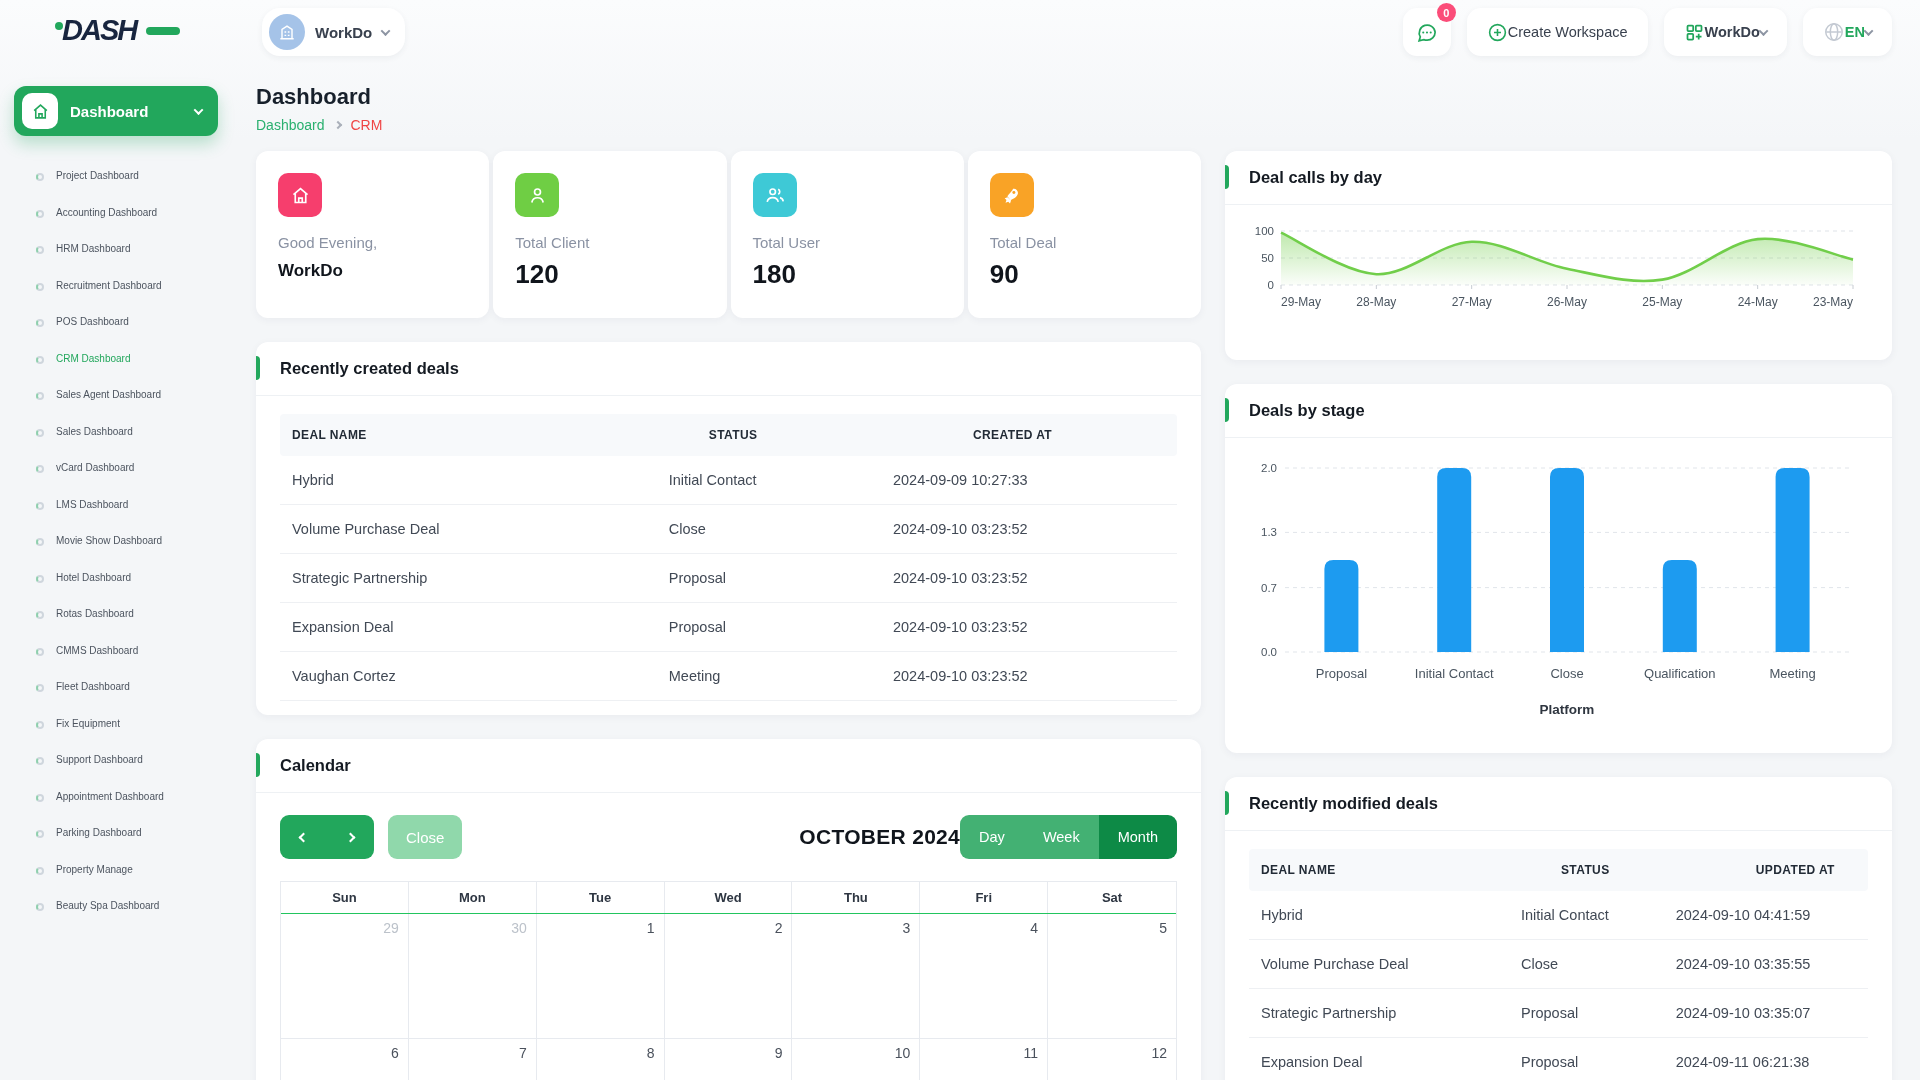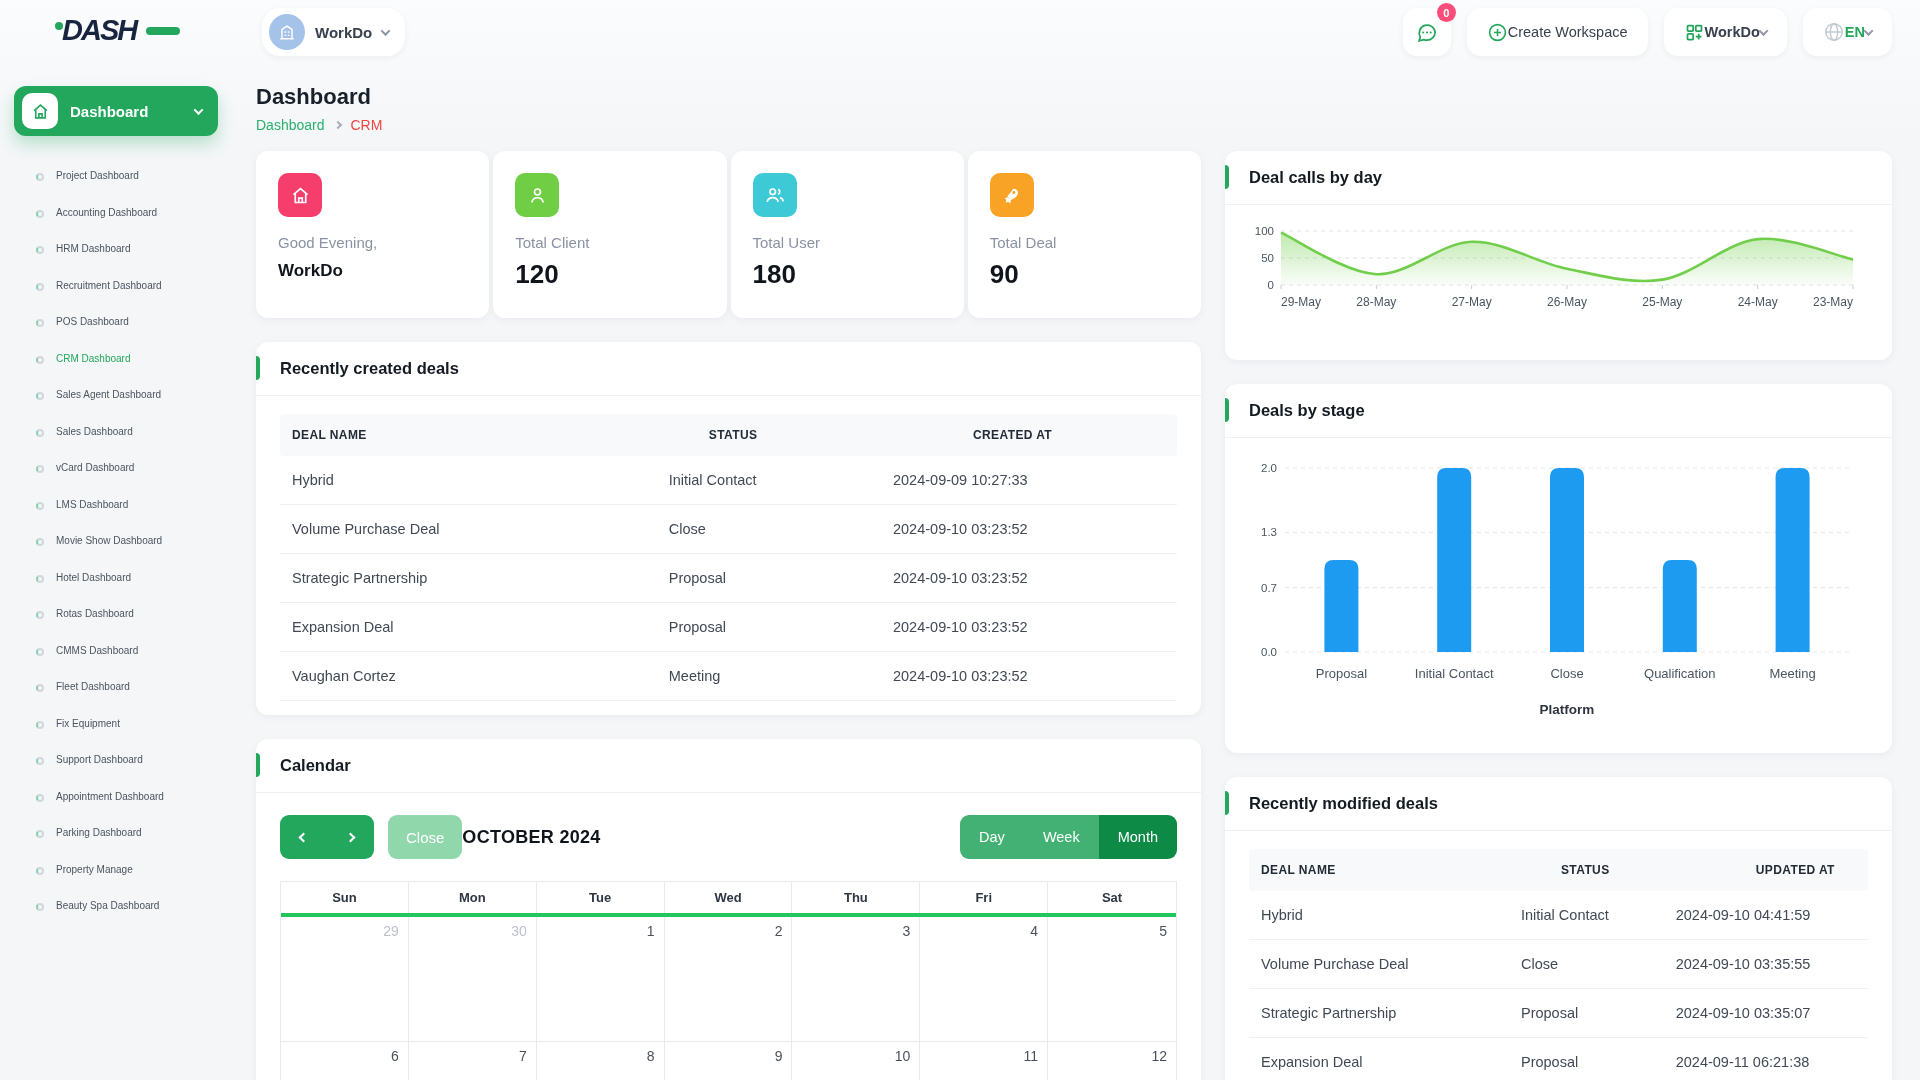--- a/index.html
+++ b/index.html
@@ -67,26 +67,26 @@
   .chart-wrap { padding:14px 20px 25px; }
   svg text { font-family:"Liberation Sans", sans-serif; }
   
   .cal-toolbar { display:flex; align-items:center; padding:22px 24px 6px; }
   .cal-nav { display:flex; background:#22a75c; border-radius:9px; overflow:hidden; }
   .cal-nav .nbtn { width:47px; height:44px; display:flex; align-items:center; justify-content:center; cursor:pointer; }
   .cal-nav .chev { border-color:#fff; }
   .chev.left { transform:rotate(135deg); }
   .chev.right { transform:rotate(-45deg); }
   .btn-today { margin-left:14px; height:44px; padding:0 18px; background:#90d8ab; color:#fff; font-size:15px; border:none; border-radius:9px; display:flex; align-items:center; cursor:default; }
-  .cal-title { flex:1; text-align:left; font-size:18px; font-weight:700; color:#10151c; letter-spacing:.3px; }
+  .cal-title { flex:1; text-align:right; font-size:21px; font-weight:700; color:#10151c; letter-spacing:.3px; }
   .cal-views { display:flex; border-radius:9px; overflow:hidden; }
   .vbtn { height:44px; padding:0 19px; display:flex; align-items:center; color:#fff; font-size:14.5px; background:#43b173; cursor:pointer; }
   .vbtn.active { background:#0d8a46; }
   .cal-grid { margin:16px 24px 0; border:1px solid #e7eaef; border-bottom:none; }
-  .cal-dowrow { display:grid; grid-template-columns:repeat(7,1fr); border-bottom:4px solid #22c55e; }
+  .cal-dowrow { display:grid; grid-template-columns:repeat(7,1fr); border-bottom:1px solid #22c55e; }
   .cal-dow { text-align:center; font-size:13px; font-weight:700; color:#2e3642; padding:8px 0; border-right:1px solid #e7eaef; }
   .cal-dow:last-child { border-right:none; }
   .cal-week { display:grid; grid-template-columns:repeat(7,1fr); border-bottom:1px solid #e7eaef; }
   .cal-cell { height:124px; border-right:1px solid #e7eaef; padding:5px 9px; text-align:right; }
   .cal-cell:last-child { border-right:none; }
   .cal-daynum { font-size:14px; color:#4a515c; }
   .cal-cell.muted .cal-daynum { color:#bcc2ca; }
 </style>
 </head>
 <body>

